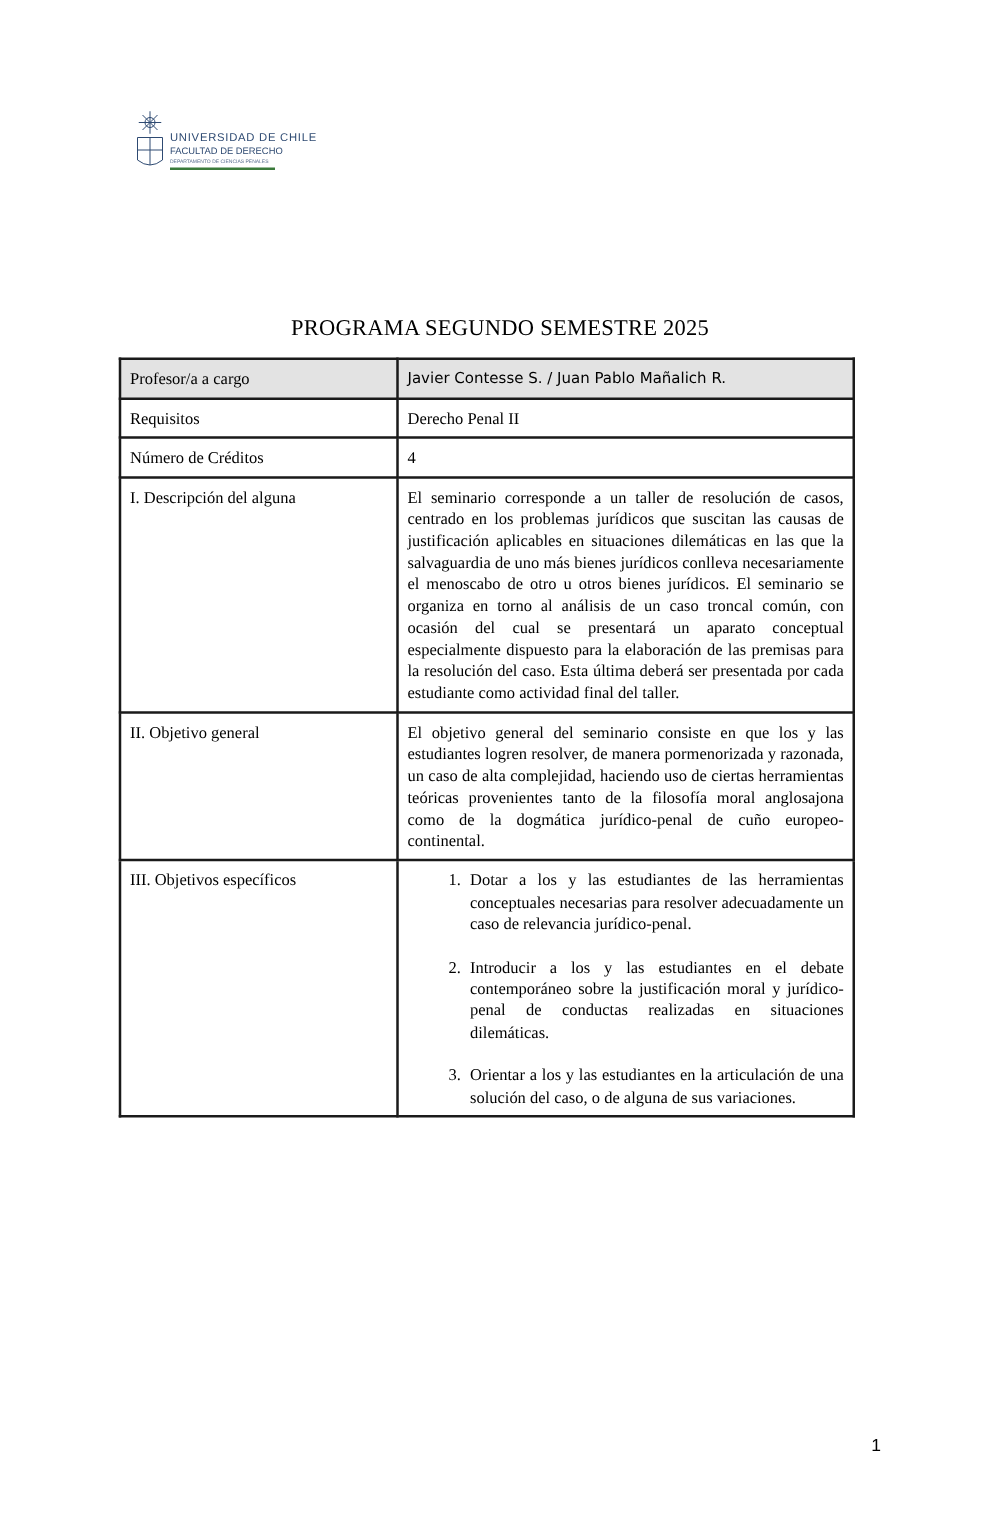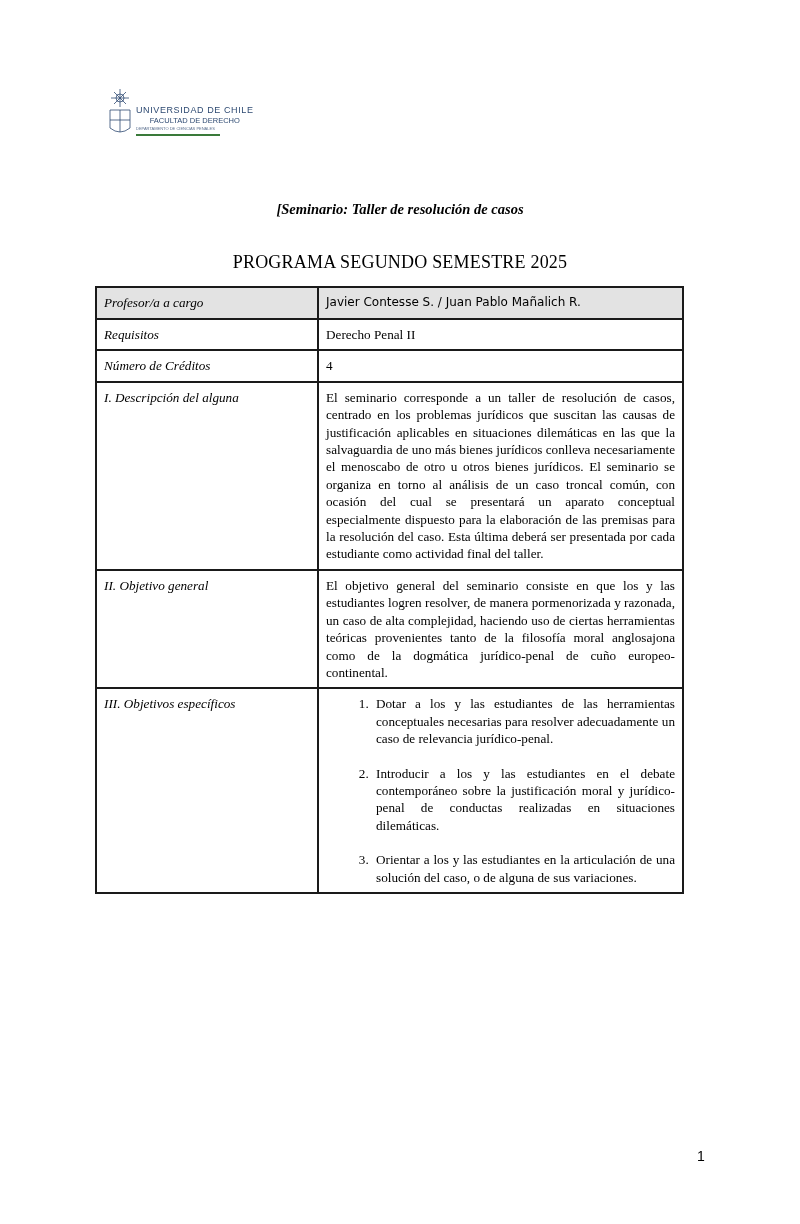--- a/index.html
+++ b/index.html
@@ -2,32 +2,32 @@
 <html><head>
 <meta charset="utf-8">
 <style>
   html, body { margin:0; padding:0; background:#ffffff; }
   body { width:800px; height:1224px; position:relative; overflow:hidden;
          font-family:"DejaVu Serif", "Liberation Serif", serif; color:#000; }
   .logo { position:absolute; left:108px; top:88px; width:140px; height:52px; }
   .logo-emblem { position:absolute; left:0; top:0; width:28px; height:52px; }
   .logo-text { position:absolute; left:28px; top:18px; font-family:"Liberation Sans", sans-serif; color:#2e4a72; line-height:1; }
   .logo-l1 { font-size:9px; letter-spacing:0.6px; white-space:nowrap; }
-  .logo-l2 { font-size:7.5px; margin-top:2px; white-space:nowrap;text-align:center; }
+  .logo-l2 { font-size:7.5px; margin-top:2px; white-space:nowrap; }
   .logo-l3 { font-size:4px; margin-top:2px; white-space:nowrap; color:#5a6f8f; }
   .logo-bar { position:absolute; left:28px; top:46px; width:84px; height:2px; background:#3a7a3a; }
 
   .title { position:absolute; left:0; width:800px; text-align:center; font-family:"Liberation Serif", serif; }
   .title-it { top:201px; font-style:italic; font-weight:bold; font-size:14.5px; line-height:17px; }
   .title-main { top:252px; font-size:18px; letter-spacing:0.2px; }
 
   table.prog { position:absolute; left:95px; top:286px; width:589px; border-collapse:collapse;
                font-family:"Liberation Serif", serif; font-size:13.2px; }
   table.prog td { border:2px solid #1a1a1a; vertical-align:top; padding:6px 7px 6px 7px; line-height:17.4px; }
-  table.prog td.lbl { width:206px;font-style:italic; }
+  table.prog td.lbl { width:206px; }
   table.prog tr.head td { background:#e3e3e3; height:22px; vertical-align:middle; padding-top:4px; padding-bottom:4px; }
   .sub { display:block; }
   .just { text-align:justify; }
   .bold { font-weight:normal; }
   .sans { font-family:"DejaVu Sans", "Liberation Sans", sans-serif; font-size:12px; }
   ol.items { margin:0; padding:0 0 0 46px; }
   ol.items li { padding-left:4px; text-align:justify; }
   ol.spaced li + li { margin-top:17px; }
   .pnum { position:absolute; left:697px; top:1148px; font-family:"Liberation Sans", sans-serif; font-size:14px; }
 </style>
@@ -49,21 +49,20 @@
   </svg>
   <div class="logo-text">
     <div class="logo-l1">UNIVERSIDAD DE CHILE</div>
     <div class="logo-l2">FACULTAD DE DERECHO</div>
     <div class="logo-l3">DEPARTAMENTO DE CIENCIAS PENALES</div>
   </div>
   <div class="logo-bar"></div>
 </div>
 
 <div class="title title-it">
-  <div>[Seminario: Taller de resolución de casos</div>
 </div>
 <div class="title title-main">PROGRAMA SEGUNDO SEMESTRE 2025</div>
 
 <table class="prog">
   <tbody>
       <tr class="head">
     <td class="lbl">Profesor/a a cargo</td>
     <td class="sans">Javier Contesse S. / Juan Pablo Mañalich R.</td>
   </tr>
   <tr>

